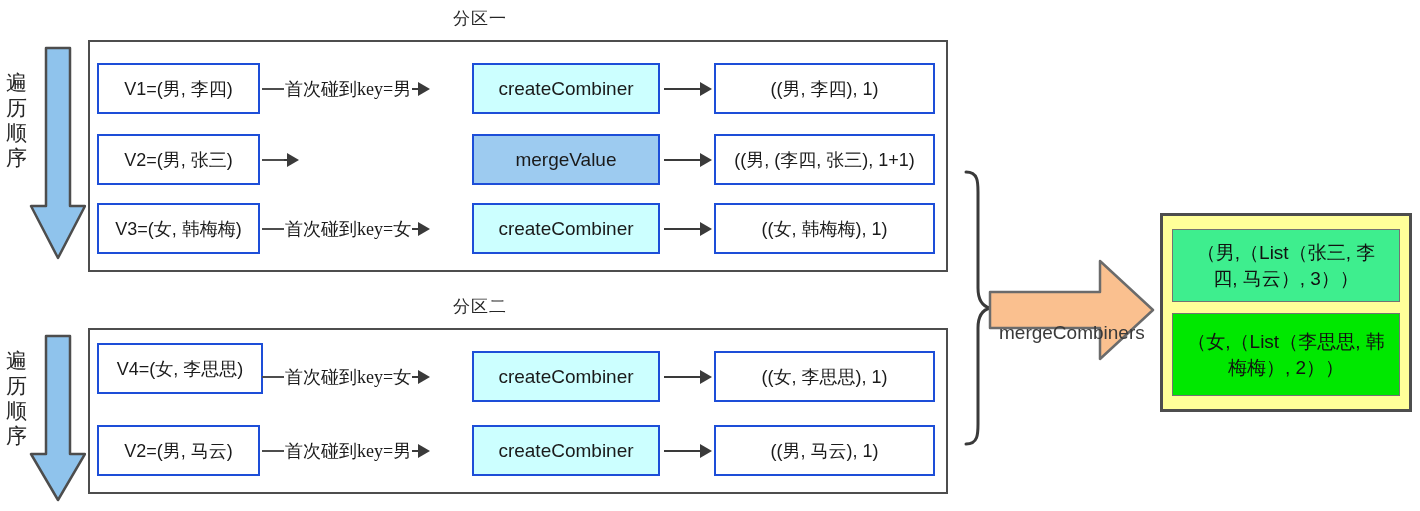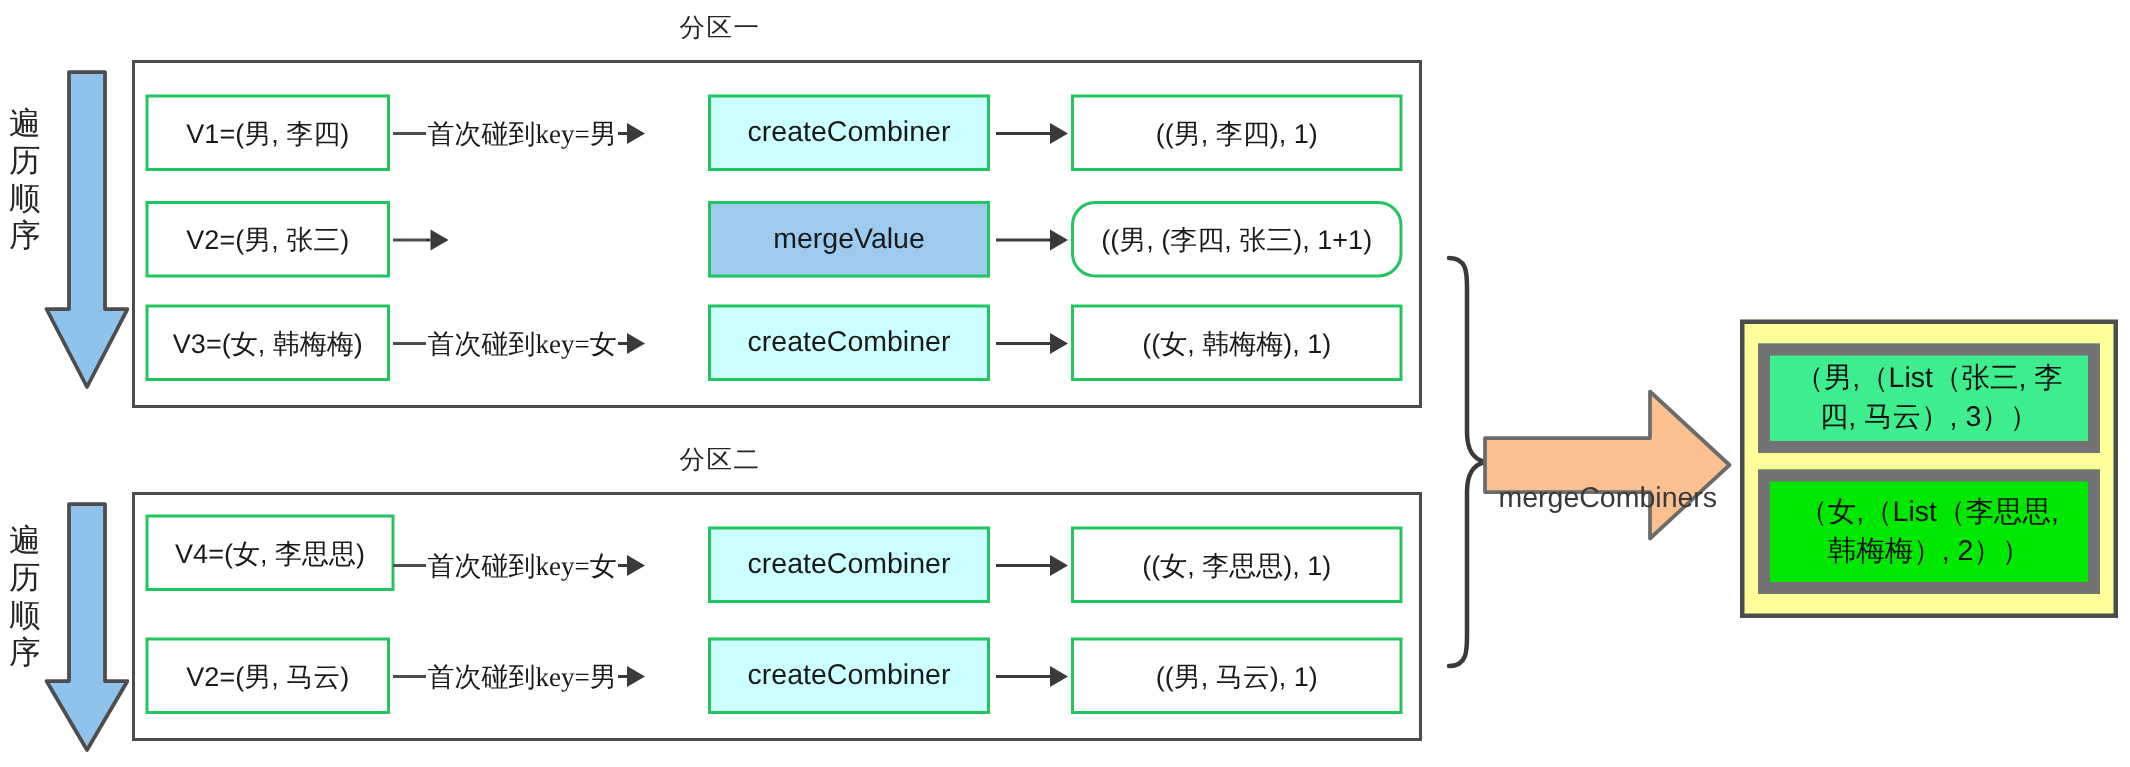--- a/index.html
+++ b/index.html
@@ -24,21 +24,21 @@
   }
   .trav-arrow{position:absolute;}
 
   
   .partition{
     border:2px solid #4d4d4d;background:#ffffff;
   }
 
   
   .box{
-    border:2px solid #22c55e;background:#ffffff;
+    border:2px solid #1d4ed8;background:#ffffff;
     display:flex;align-items:center;justify-content:center;
     text-align:center;font-size:18px;line-height:22px;color:#1a1a1a;
   }
   .box.fn-create{background:#ccffff;}
   .box.fn-merge{background:#9dcbf0;}
   .box.fn{font-size:19px;}
 
   
   .conn{
     position:absolute;display:flex;align-items:center;
@@ -59,21 +59,21 @@
   .arrowline{display:inline-block;height:2.5px;background:#3a3a3a;flex:none;}
 
   
   .plain-arrow{position:absolute;display:flex;align-items:center;}
 
   
   .result-panel{
     border:3px solid #4d4d4d;background:#ffff99;
   }
   .result-item{
-    border:8px solid #737373;
+    border:1px solid #737373;
     display:flex;align-items:center;justify-content:center;
     text-align:center;font-size:19px;line-height:26px;color:#111111;
     padding:0 14px;
   }
 
   
   .block-arrow-label{
     position:absolute;font-size:19px;line-height:22px;color:#3a3a3a;
     white-space:nowrap;
     margin-top:24px;
@@ -111,21 +111,21 @@
 <div class="conn" style="left:262px;top:149px;height:22px;">
   <span class="line"></span>
   <span class="arrowline" style="width:3px;"></span>
   <span class="arrowhead"></span>
 </div>
 <div class="abs box fn fn-merge" style="left:472px;top:134px;width:188px;height:51px;">mergeValue</div>
 <div class="plain-arrow" style="left:664px;top:153px;">
   <span class="arrowline" style="width:36px;"></span>
   <span class="arrowhead"></span>
 </div>
-<div class="abs box" style="left:714px;top:134px;width:221px;height:51px;border-radius:16px;">((男, (李四, 张三), 1+1)</div>
+<div class="abs box" style="left:714px;top:134px;width:221px;height:51px;">((男, (李四, 张三), 1+1)</div>
 
 <div class="abs box" style="left:97px;top:203px;width:163px;height:51px;">V3=(女, 韩梅梅)</div>
 <div class="conn" style="left:262px;top:218px;height:22px;">
   <span class="line"></span>
   <span class="txt">首次碰到key=女</span>
   <span class="arrowline" style="width:6px;"></span>
   <span class="arrowhead"></span>
 </div>
 <div class="abs box fn fn-create" style="left:472px;top:203px;width:188px;height:51px;">createCombiner</div>
 <div class="plain-arrow" style="left:664px;top:222px;">

